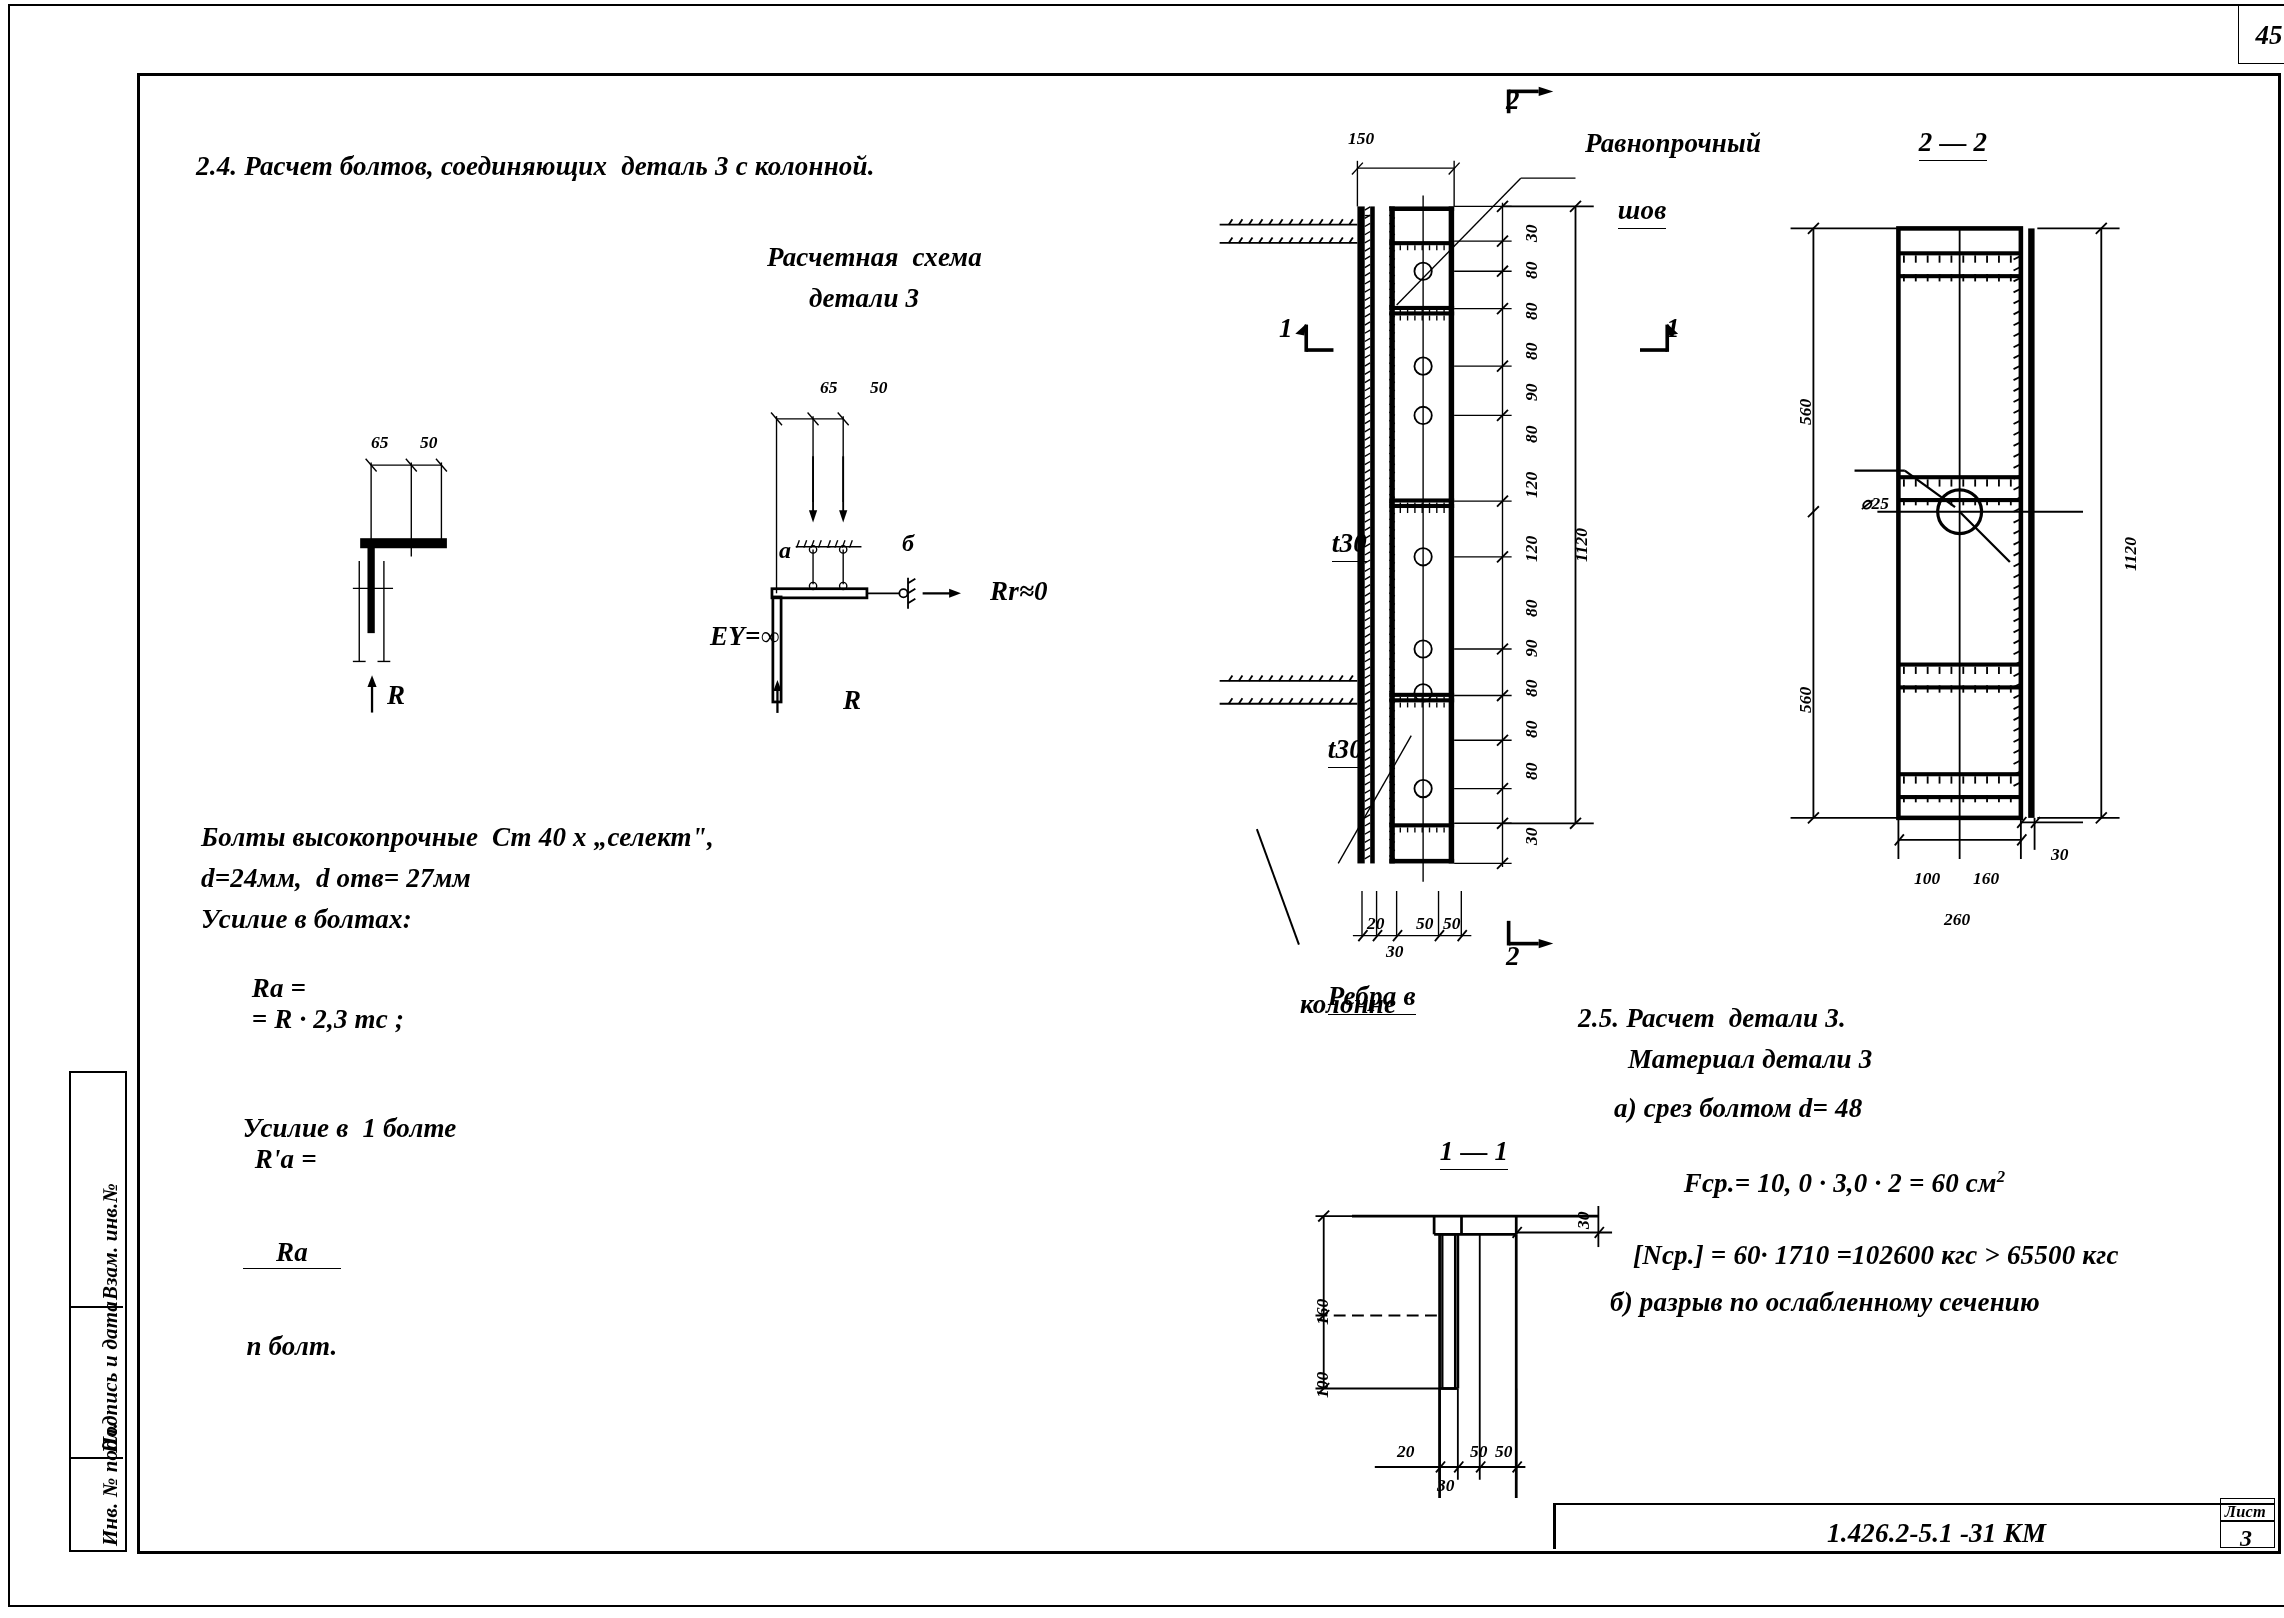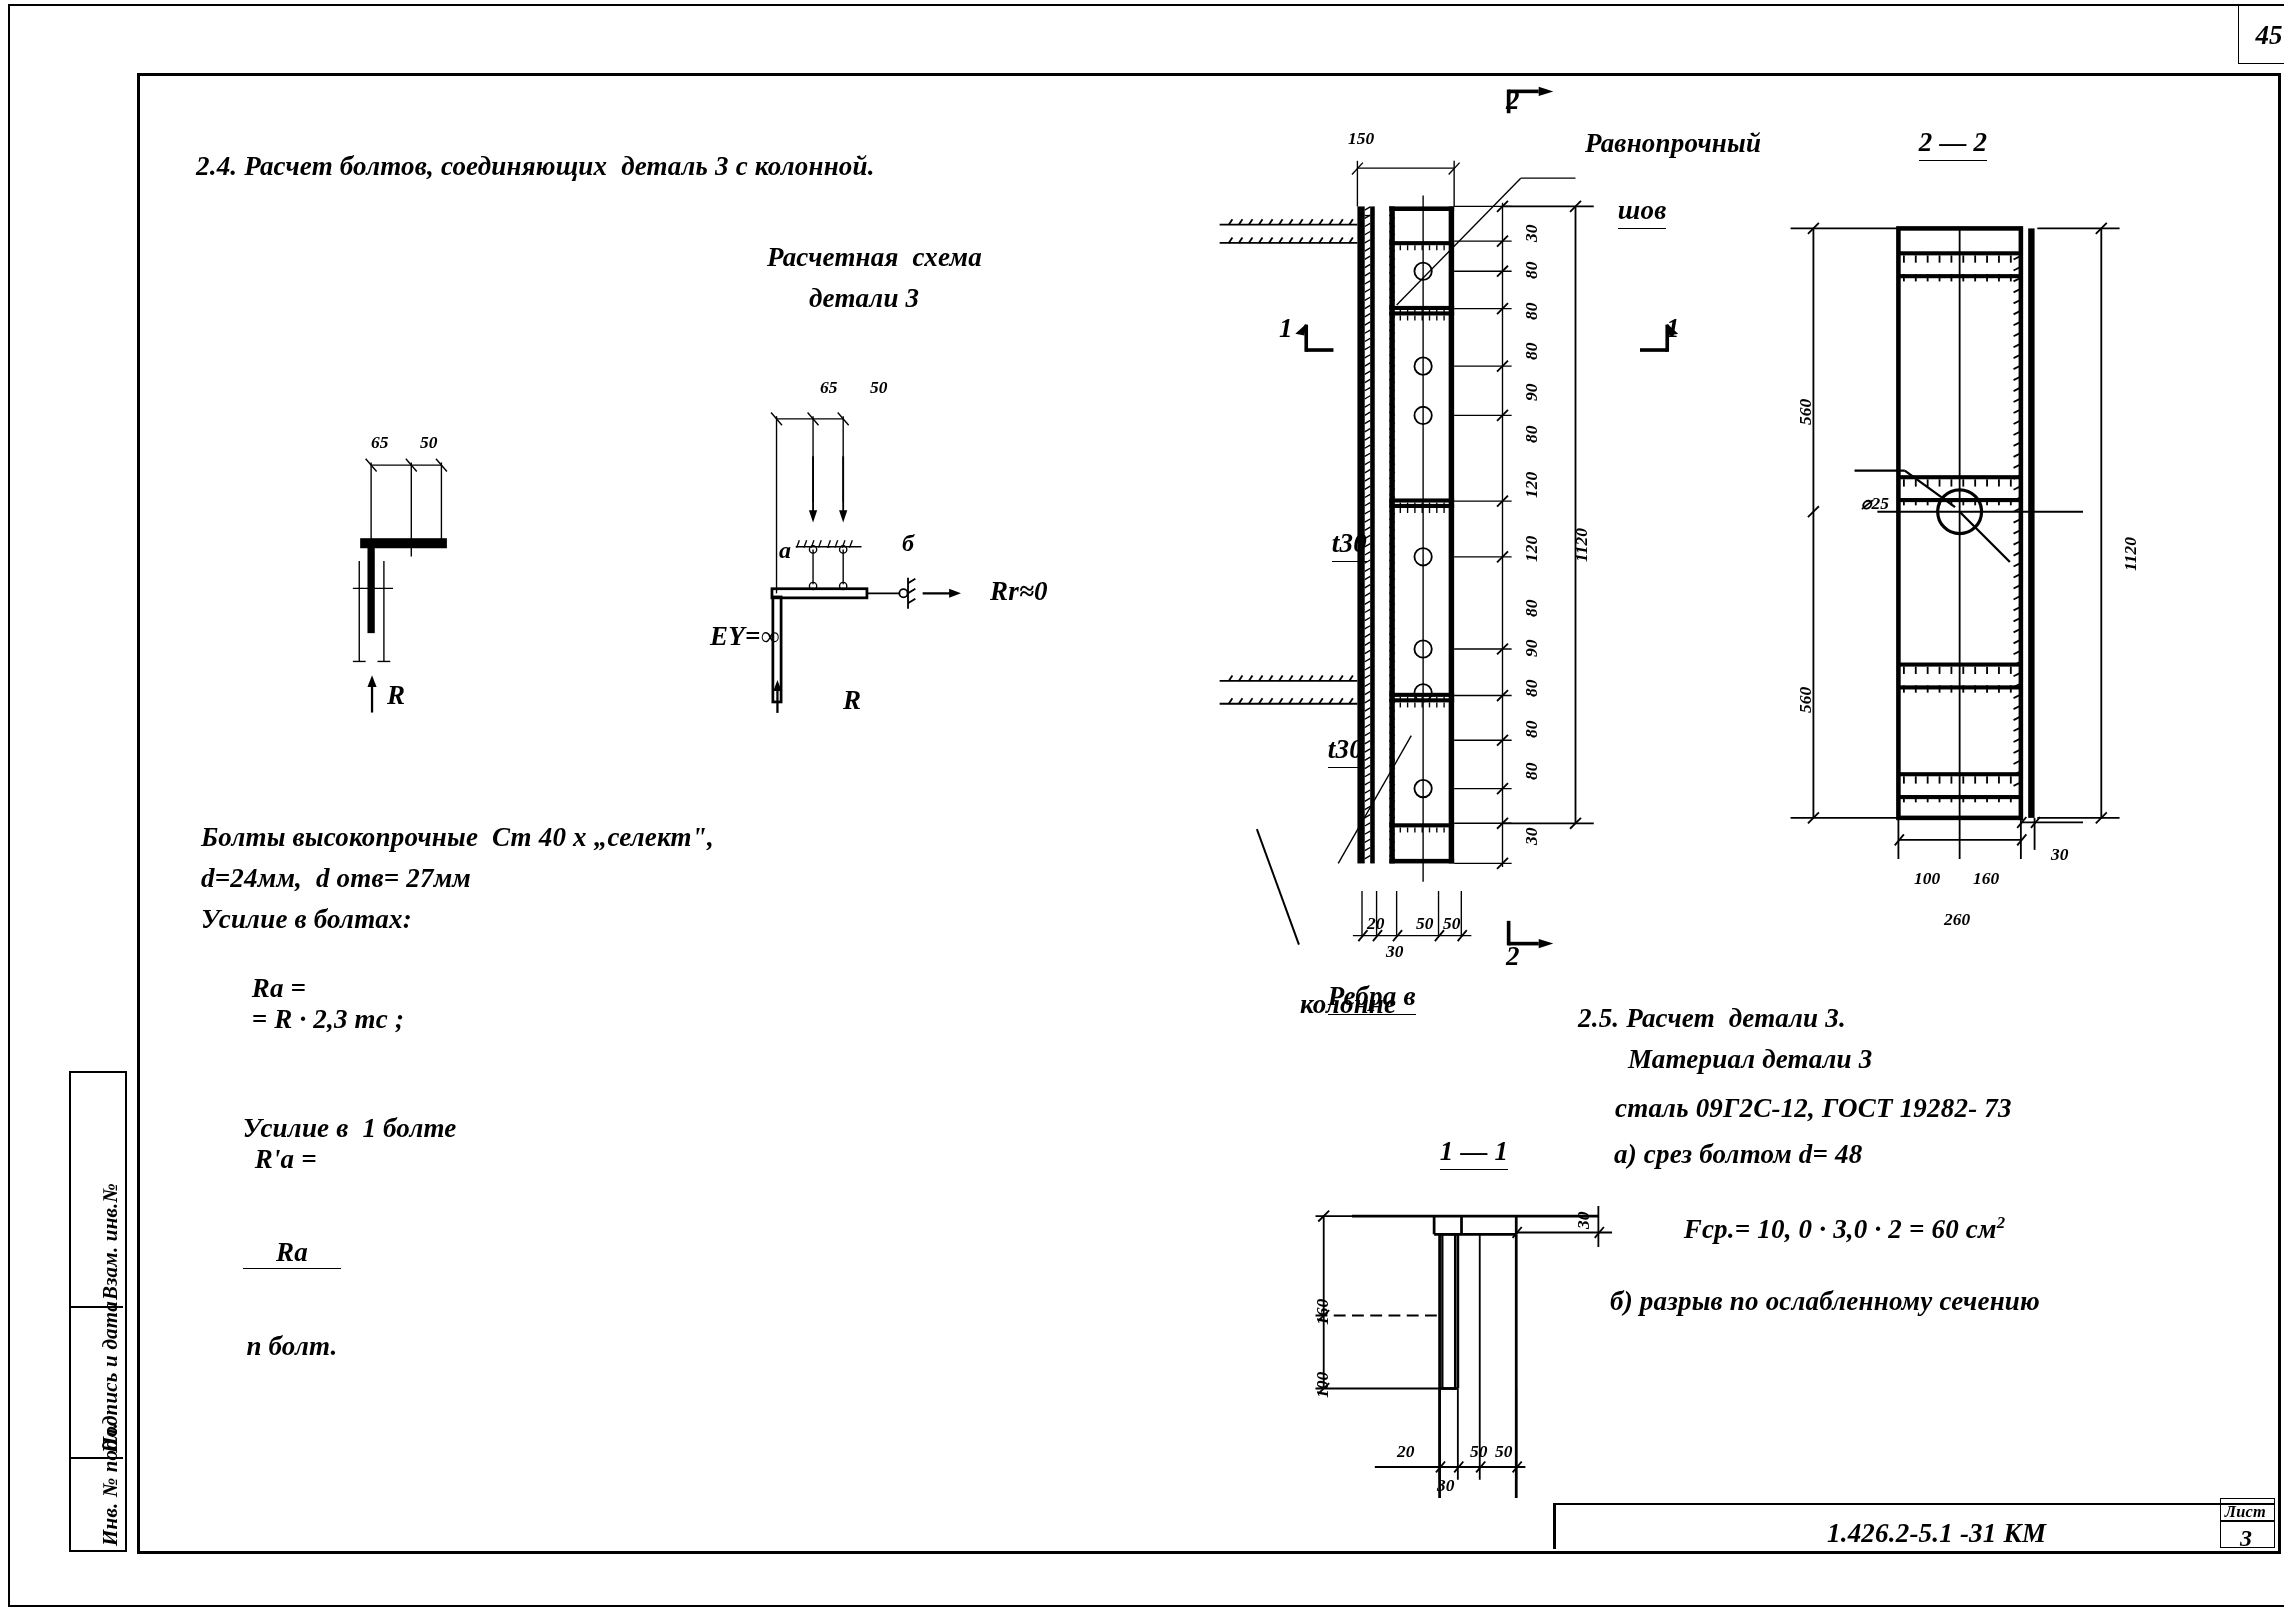--- a/index.html
+++ b/index.html
@@ -911,25 +911,25 @@
   <div class="abs dimtxt-v" style="left:2120px;top:571px;">1120</div>
   <div class="abs dimtxt" style="left:1861px;top:493px;">⌀25</div>
   <div class="abs dimtxt" style="left:1914px;top:868px;">100</div>
   <div class="abs dimtxt" style="left:1973px;top:868px;">160</div>
   <div class="abs dimtxt" style="left:1944px;top:909px;">260</div>
   <div class="abs dimtxt" style="left:2051px;top:844px;">30</div>
 
   <div class="abs" style="left:1578px;top:1003px;width:694px;">
     <div class="hand t24" style="margin-bottom:10px;">2.5. Расчет  детали 3.</div>
     <div class="hand t24" style="margin:0 0 18px 50px;">Материал детали 3</div>
-    <div class="hand t24" style="margin:0 0 14.6px 37px;">сталь 09Г2С-12, ГОСТ 19282- 73</div>
     <div class="hand t24" style="margin:0 0 12px 36px;">а) срез болтом d= 48</div>
     <div class="hand t24" style="margin:0 0 10px 64px;">
       <span>Fср.= 10, 0 · 3,0 · 2 = 60 см</span><span class="sup">2</span>
     </div>
+    <div class="hand t24" style="margin:0 0 15.5px 55px;">[Nср.] = 60· 1710 =102600 кгс &gt; 65500 кгс</div>
     <div class="hand t24" style="margin:0 0 12px 32px;">б) разрыв по ослабленному сечению</div>
   </div>
 
   <div class="abs hand t24" style="left:1412px;top:1105px;">
     <span class="underline">1 — 1</span>
   </div>
 
   <div class="abs" style="left:1279px;top:1206px;width:365px;height:292px;">
     <svg width="365" height="292" viewBox="0 0 800 640">
 

